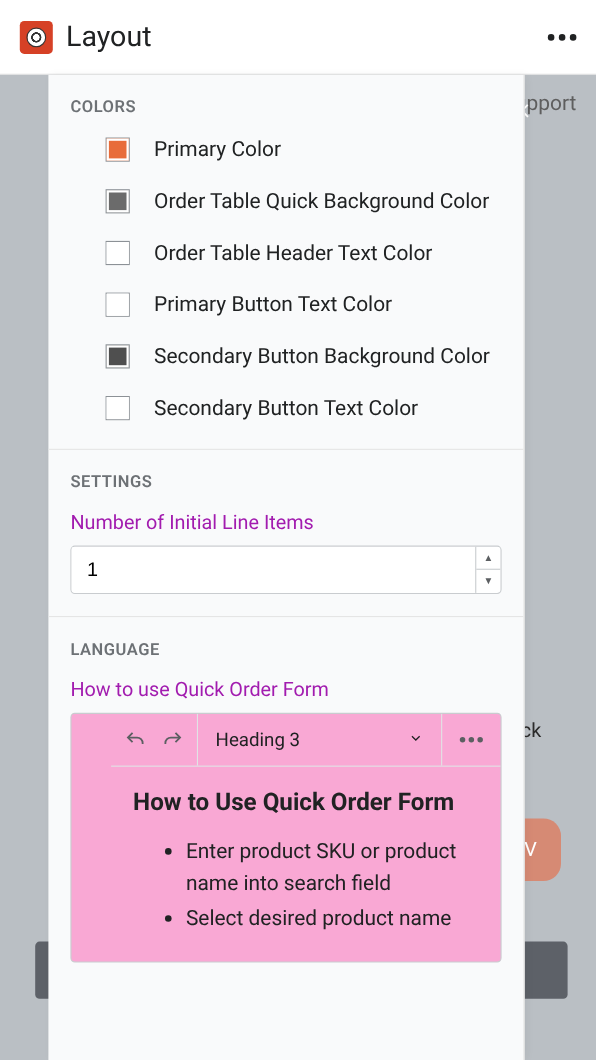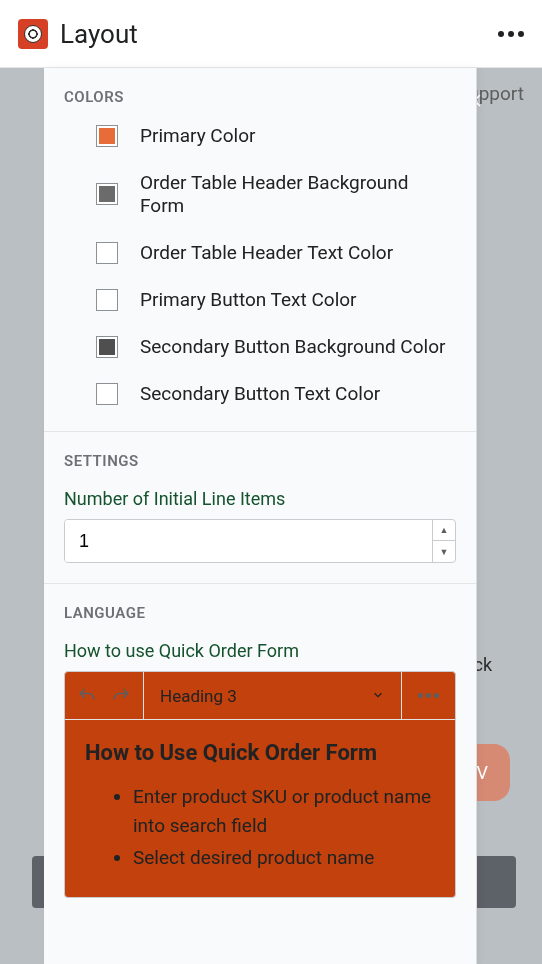--- a/index.html
+++ b/index.html
@@ -19,27 +19,27 @@
 .csv-btn { position: absolute; right: 32px; top: 676px; background: #d68a74; color: #fff; padding: 18px 22px; border-radius: 16px; font-size: 18px; }
 .gray-bar { position: absolute; left: 32px; right: 26px; top: 788px; height: 52px; background: #5d6168; border-radius: 4px; }
 .sidebar { position: absolute; top: 68px; left: 0; width: 433px; bottom: 0; background: #f9fafb; border-right: 1px solid #ddd; overflow-y: auto; box-shadow: 2px 0 8px rgba(0,0,0,0.05); margin-left: 44px; }
 .section { border-bottom: 1px solid #e5e5e5; padding: 20px; }
 .section-hd { font-size: 15px; font-weight: 600; color: #6d7175; letter-spacing: 0.5px; margin-bottom: 18px; }
 .color-row { display: flex; align-items: center; gap: 22px; margin-bottom: 24px; cursor: pointer; padding-left: 32px; }
 .color-row:last-child { margin-bottom: 6px; }
 .swatch { width: 22px; height: 22px; border: 1px solid #8c9196; flex-shrink: 0; }
 .swatch-inner { width: 100%; height: 100%; border: 2px solid #fff; }
 .color-label { font-size: 19px; color: #202223; }
-.field-label { font-size: 18px; color: #14532d; margin-bottom: 10px; }
+.field-label { font-size: 18px; color: #a21caf; margin-bottom: 10px; }
 .num-input { display: flex; border: 1px solid #c9cccf; border-radius: 4px; background: #fff; overflow: hidden; }
 .num-input input { flex: 1; border: none; padding: 10px 14px; font-size: 18px; outline: none; }
 .spinner { display: flex; flex-direction: column; border-left: 1px solid #c9cccf; }
 .spinner div { width: 22px; height: 21px; display: flex; align-items: center; justify-content: center; font-size: 9px; color: #5c5f62; cursor: pointer; }
 .spinner div:first-child { border-bottom: 1px solid #c9cccf; }
-.editor { border: 1px solid #c9cccf; border-radius: 4px; background: #c2410c; margin-top: 10px; }
+.editor { border: 1px solid #c9cccf; border-radius: 4px; background: #f9a8d4; margin-top: 10px; padding-left: 36px; }
 .editor-tb { display: flex; align-items: center; border-bottom: 1px solid #e1e3e5; height: 48px; }
 .tb-group { display: flex; align-items: center; padding: 0 12px; gap: 14px; border-right: 1px solid #e1e3e5; height: 100%; }
 .tb-btn { cursor: pointer; color: #5c5f62; display: flex; align-items: center; }
 .format-sel { flex: 1; display: flex; align-items: center; justify-content: space-between; padding: 0 16px; border-right: 1px solid #e1e3e5; height: 100%; cursor: pointer; }
 .format-sel span { font-size: 17px; color: #202223; }
 .chev { color: #8c9196; }
 .editor-body { padding: 20px; }
 .editor-body h3 { font-size: 22px; font-weight: 700; color: #202223; margin-bottom: 18px; }
 .editor-body ul { padding-left: 48px; }
 .editor-body li { font-size: 19px; color: #202223; line-height: 1.5; margin-bottom: 4px; }
@@ -82,21 +82,21 @@
         <div class="color-row">
           <div class="swatch">
             <div class="swatch-inner" style="background: rgb(232, 108, 58);"></div>
           </div>
           <div class="color-label">Primary Color</div>
         </div>
         <div class="color-row">
           <div class="swatch">
             <div class="swatch-inner" style="background: rgb(107, 107, 107);"></div>
           </div>
-          <div class="color-label">Order Table Header Background Form</div>
+          <div class="color-label">Order Table Quick Background Color</div>
         </div>
         <div class="color-row">
           <div class="swatch">
             <div class="swatch-inner" style="background: rgb(255, 255, 255);"></div>
           </div>
           <div class="color-label">Order Table Header Text Color</div>
         </div>
         <div class="color-row">
           <div class="swatch">
             <div class="swatch-inner" style="background: rgb(255, 255, 255);"></div>

